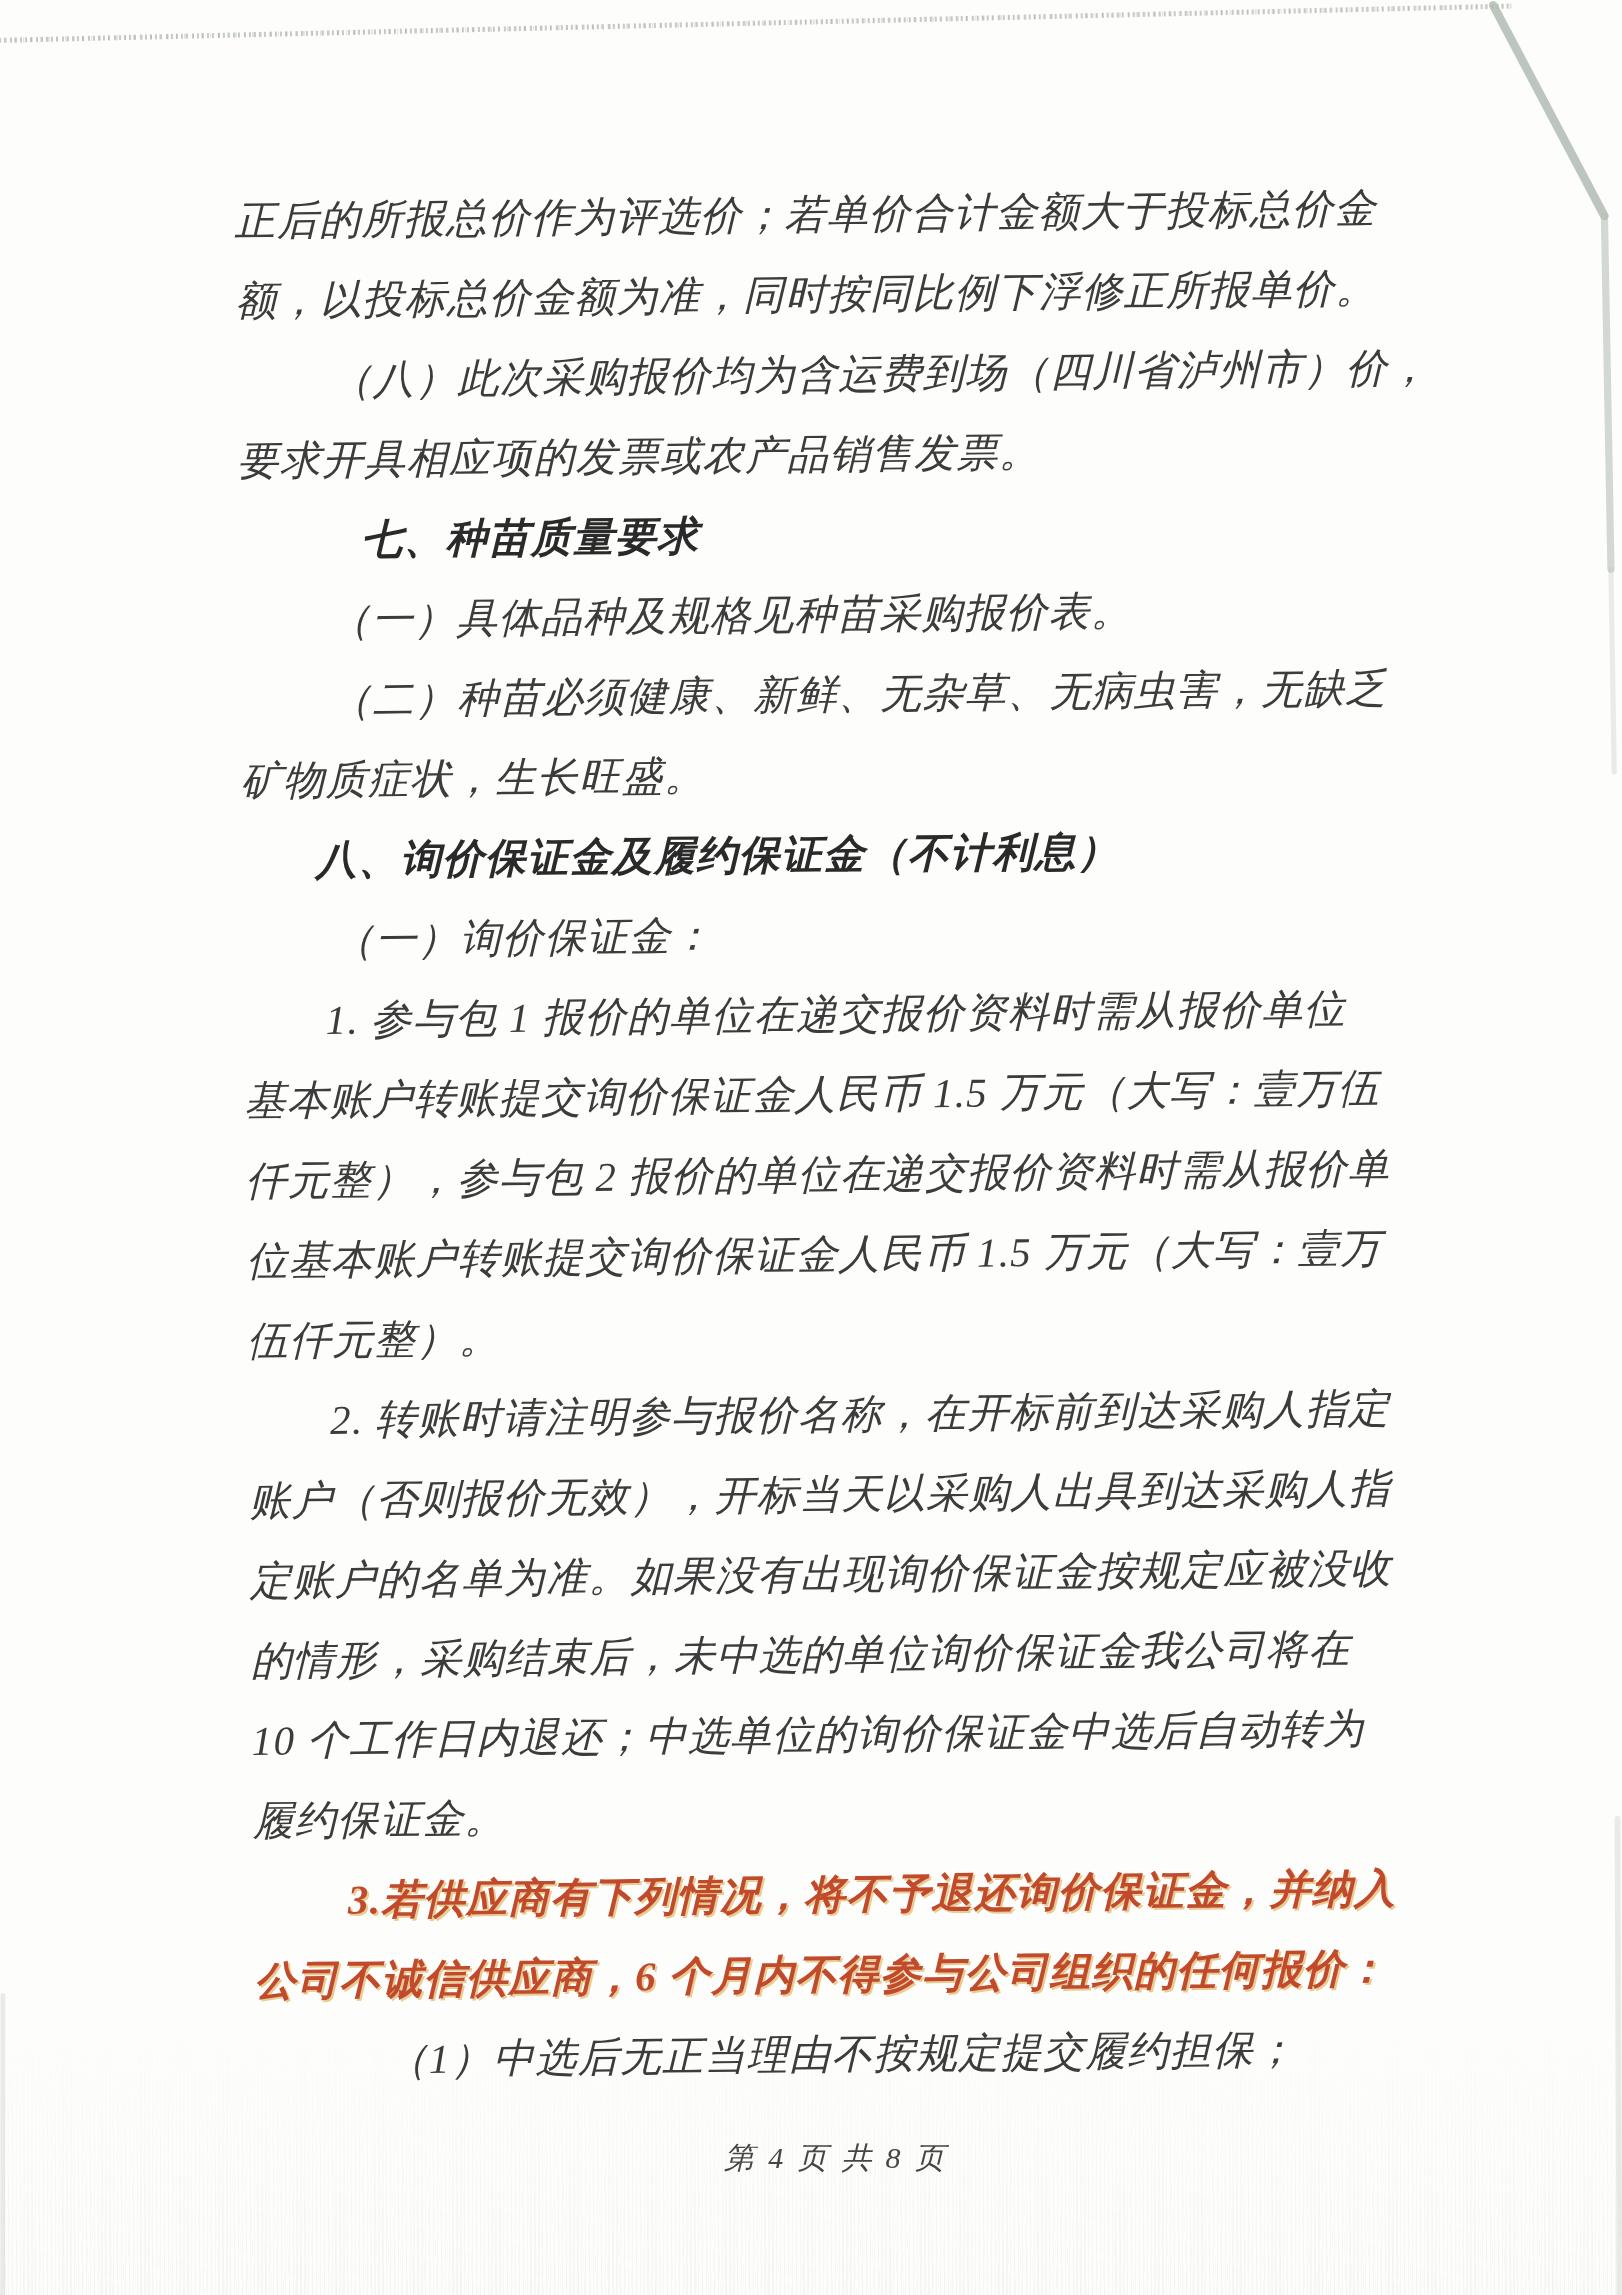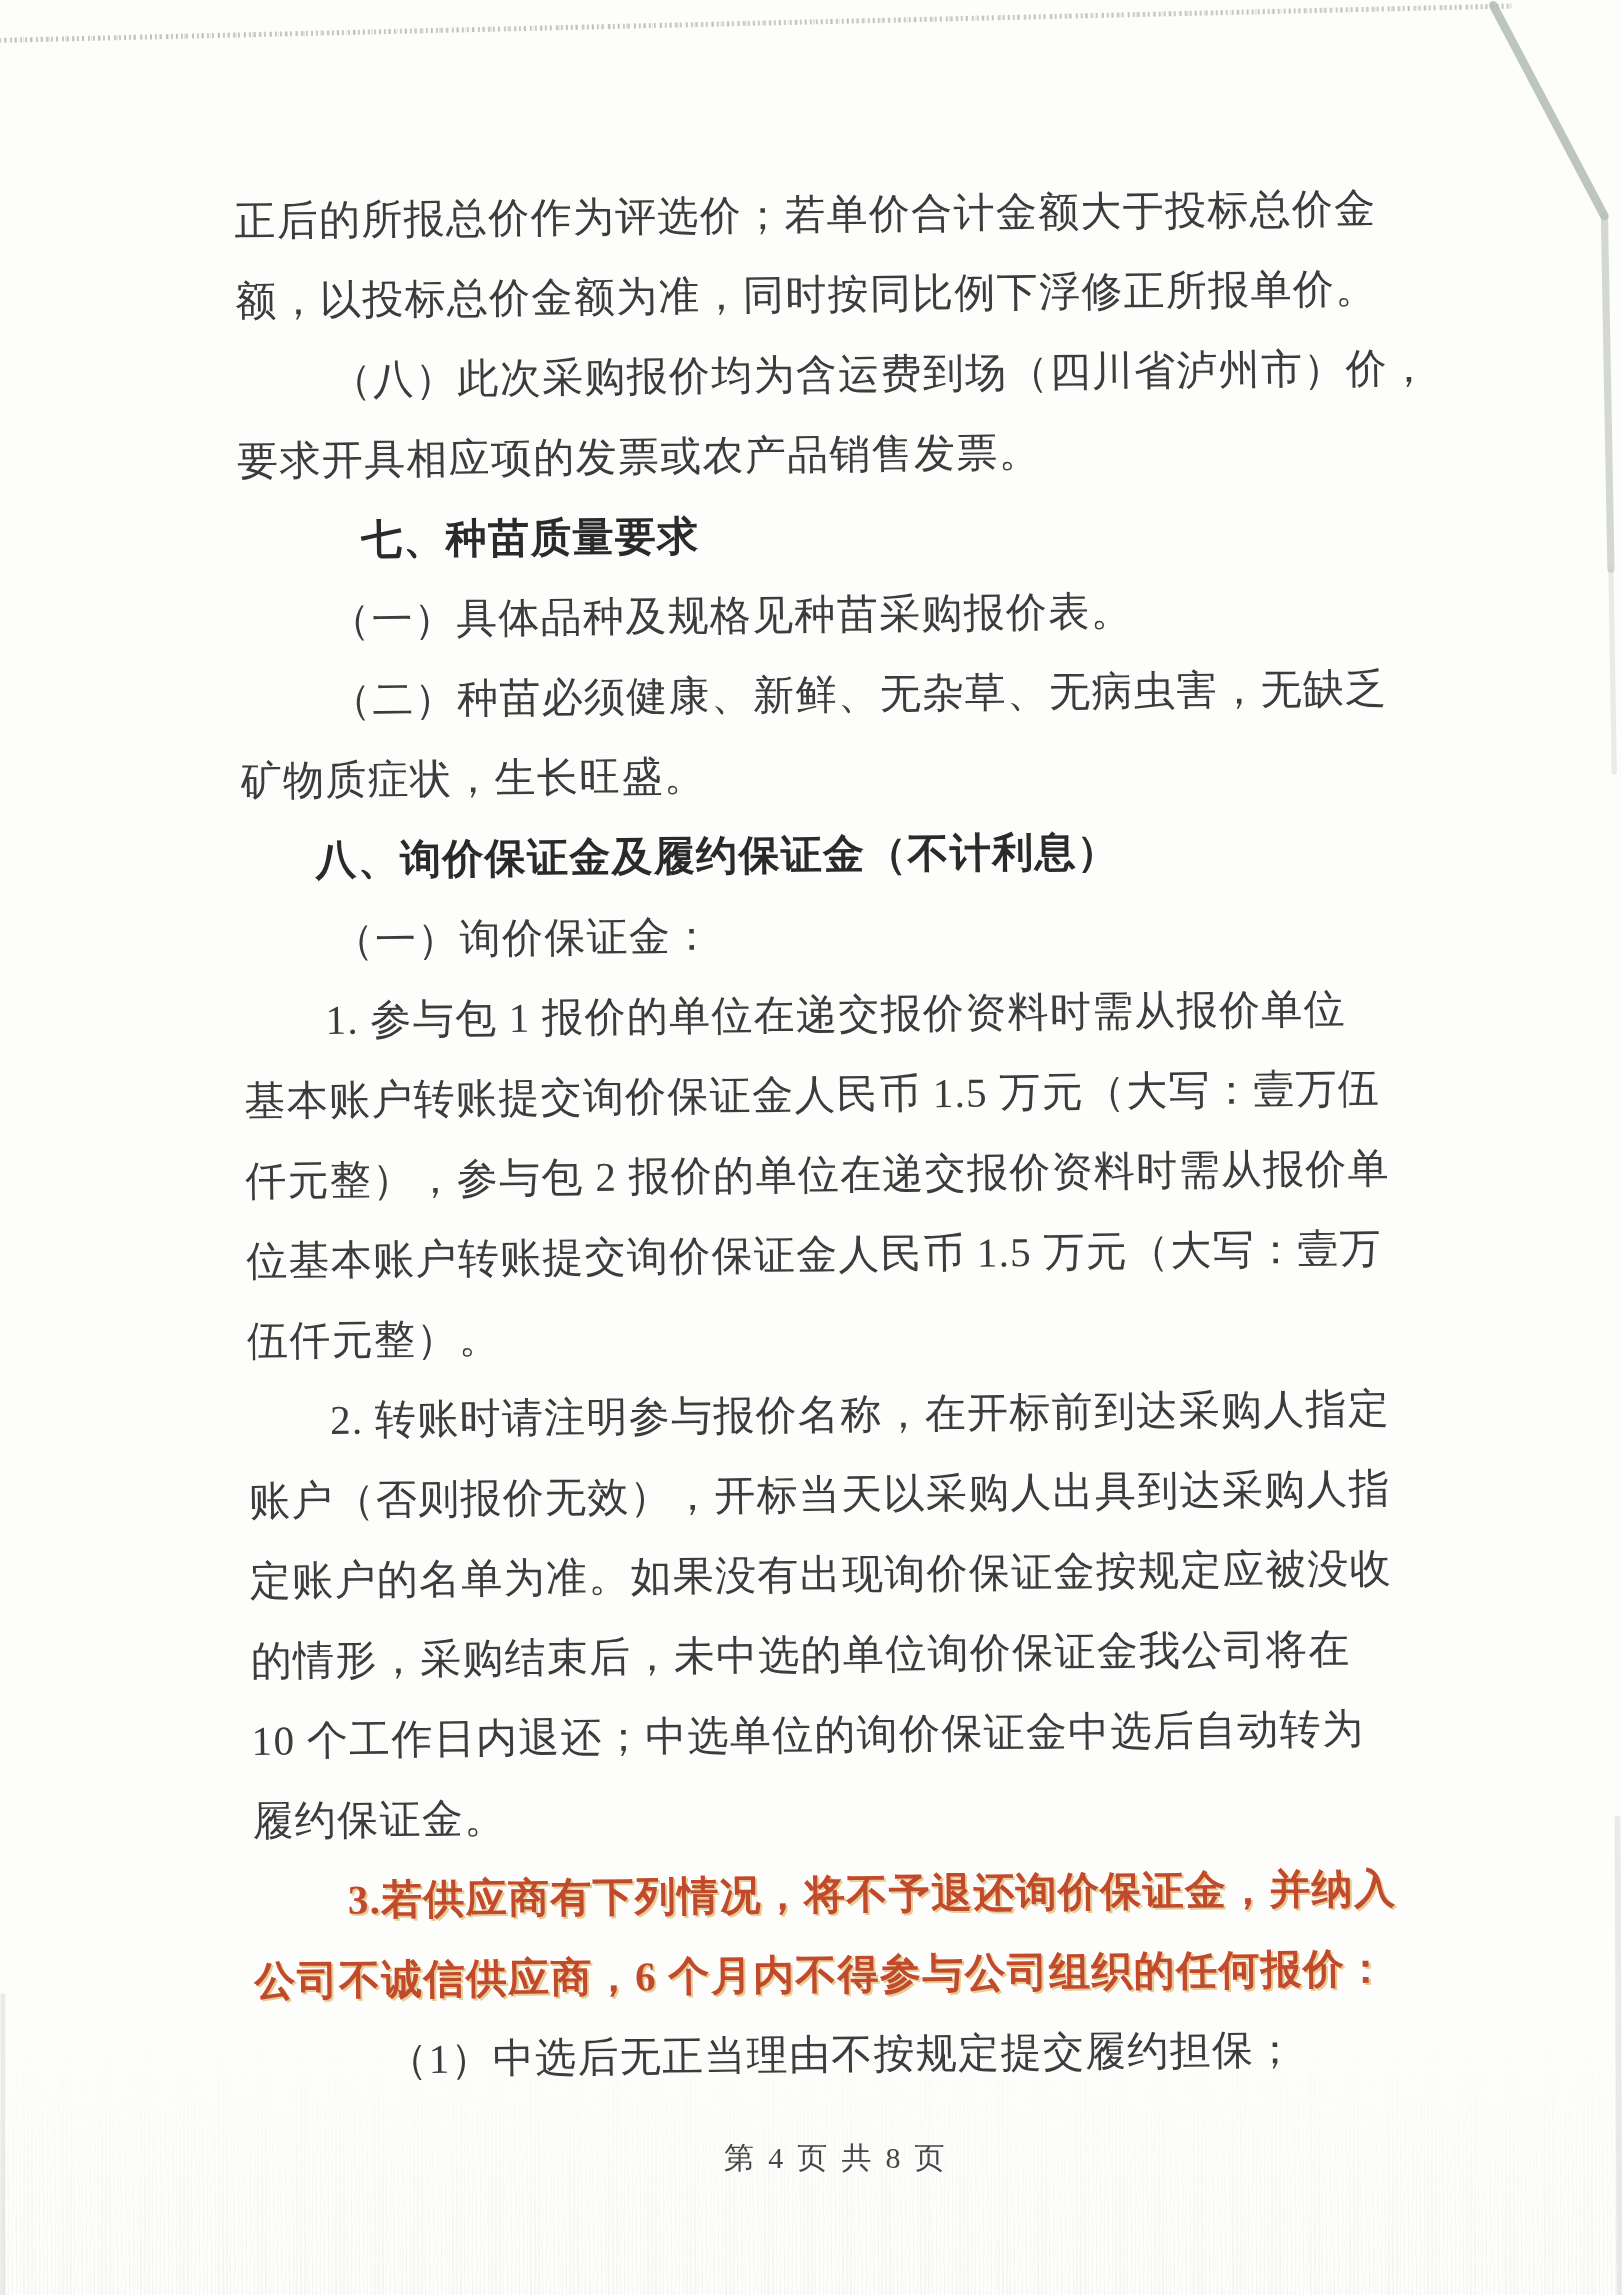--- a/index.html
+++ b/index.html
@@ -5,20 +5,21 @@
   html, body {
     margin: 0; padding: 0;
     width: 1623px; height: 2295px;
     background: #ffffff;
     overflow: hidden;
     font-family: "Liberation Serif", "DejaVu Serif", serif;
   }
   .page {
     position: absolute; inset: 0;
     background: #fdfdfb;
+    font-style: italic;
   }
   
   .top-speckle {
     position: absolute;
     left: -6.5px; top: 38px;
     width: 1518px; height: 4.6px;
     transform: rotate(-1.3deg);
     transform-origin: 0 50%;
     background:
       repeating-linear-gradient(90deg, rgba(150,162,152,.55) 0 2px, transparent 2px 5.2px),

